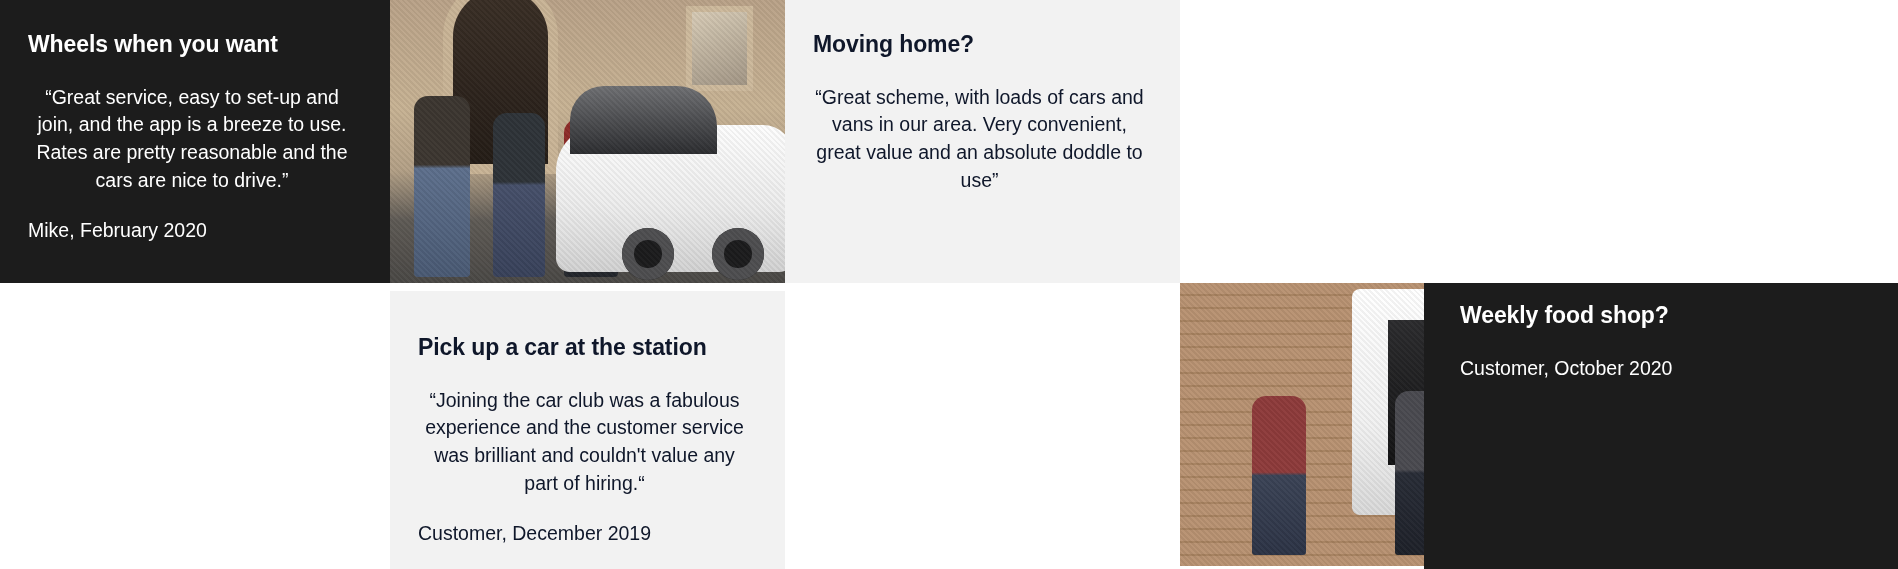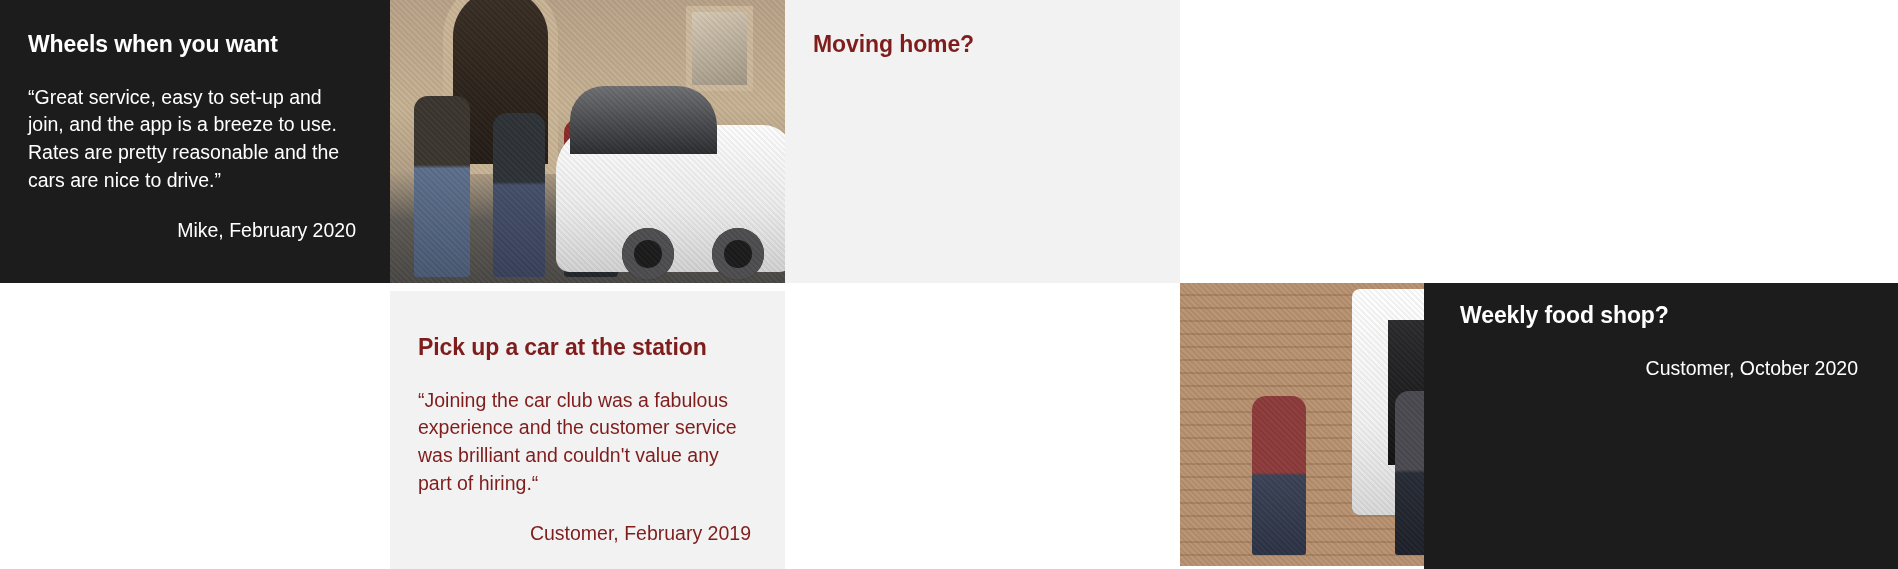--- a/index.html
+++ b/index.html
@@ -27,25 +27,25 @@
     font-weight:bold;
     letter-spacing:-0.1px;
     line-height:1.25;
     margin-bottom:25px;
   }
   .panel p {
     font-size:19.5px;
     line-height:1.42;
     font-weight:400;
   }
-  .panel .attrib { margin-top:22px;text-align:right; }
+  .panel .attrib { margin-top:22px; }
   .panel.dark h3, .panel.dark p  { color:#ffffff; }
-  .panel.light h3, .panel.light p{ color:#7f1d1d; }
+  .panel.light h3, .panel.light p{ color:#0f172a; }
 
-  .panel .quote { white-space:pre-line; }
+  .panel .quote { white-space:pre-line;text-align:center; }
 
   
   .photo { position:relative; background:#8a8276; }
 
   
   .ph1 {
     background:
       linear-gradient(180deg,#b9a288 0%,#c7b293 38%,#b3a086 60%,#5e5a55 78%,#4a4845 100%);
   }
   .ph1 .door {
@@ -122,20 +122,21 @@
     <div class="p3"></div>
     <div class="car">
       <div class="wheel w1"></div>
       <div class="wheel w2"></div>
     </div>
     <div class="noise"></div>
   </div>
 
   <div class="cell panel light" style="left:785px; top:0; width:395px; height:283px;">
     <h3>Moving home?</h3>
+    <p class="quote">“Great scheme, with loads of cars and vans in our area. Very convenient, great value and an absolute doddle to use”</p>
   </div>
 
   <div class="cell photo ph5" style="left:1180px; top:0; width:718px; height:283px;">
     <div class="brick"></div>
     <div class="van5">
       <div class="bay5"></div>
       <div class="logo5">
         <span class="sq"></span><span>enterprise</span>
         <small>CarClub</small>
       </div>
@@ -143,21 +144,21 @@
     <div class="c1 cb"></div>
     <div class="c2 cb"></div>
     <div class="x1"></div>
     <div class="x2"></div>
     <div class="noise"></div>
   </div>
 
   <div class="cell panel light" style="left:390px; top:291px; width:395px; height:286px; padding-top:42px;">
     <h3>Pick up a car at the station</h3>
     <p class="quote">“Joining the car club was a fabulous experience and the customer service was brilliant and couldn't value any part of hiring.“</p>
-    <p class="attrib">Customer, February 2019</p>
+    <p class="attrib">Customer, December 2019</p>
   </div>
 
   <div class="cell panel dark" style="left:1424px; top:283px; width:474px; height:286px; padding:18px 40px 0 36px;">
     <h3>Weekly food shop?</h3>
     <p class="attrib">Customer, October 2020</p>
   </div>
 
 </div>
 
 </body></html>

